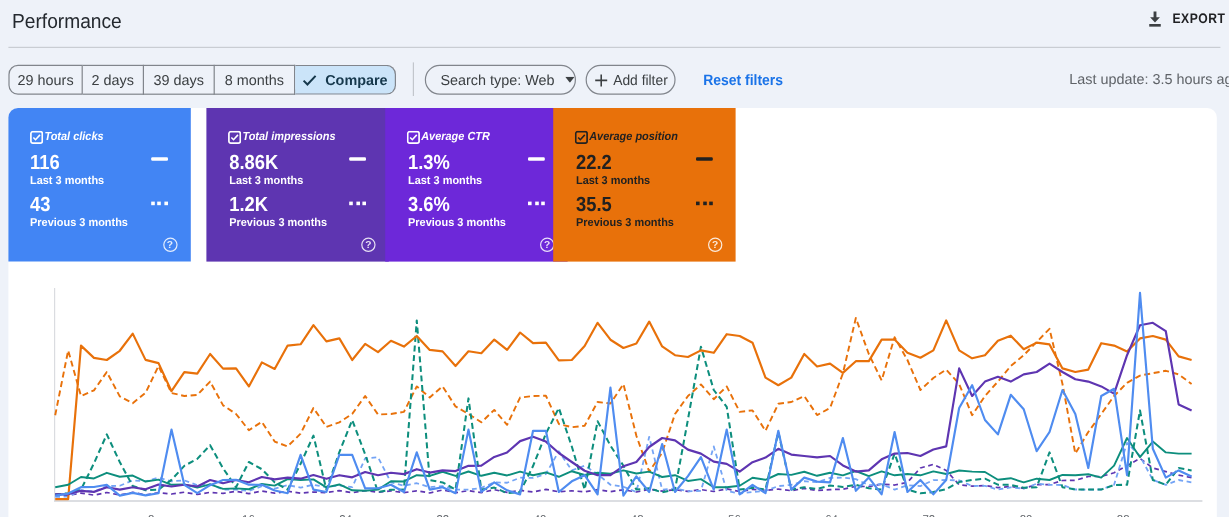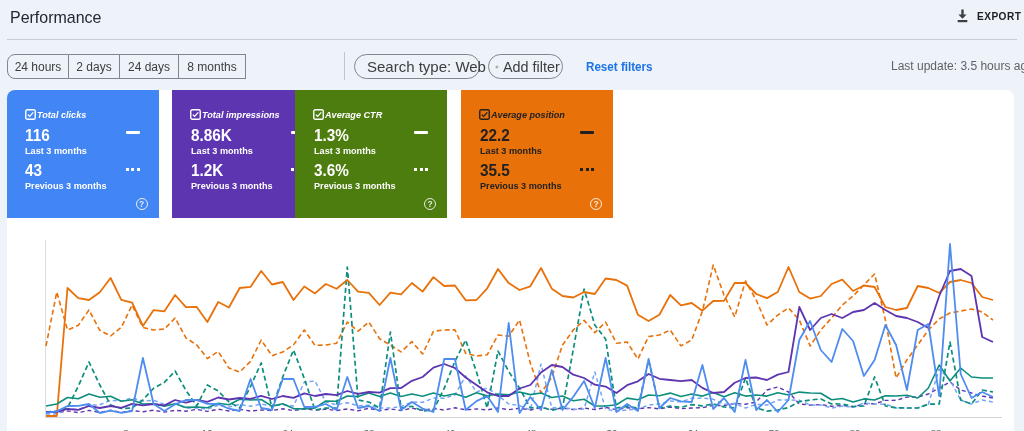--- a/index.html
+++ b/index.html
@@ -11,21 +11,21 @@
   .export span { display:inline-block; transform:scaleX(.88); transform-origin:0 50%; letter-spacing:.5px; }
   .divider { left:7px; right:7px; top:39px; height:1px; background:#c9cdd3; }
   .chips { left:7px; top:54px; height:25px; display:flex; align-items:stretch; }
   .seg { border:1px solid #81858c; border-left:none; font-size:12px; color:#3c4043;
     display:flex; align-items:center; justify-content:center; background:transparent;
     white-space:nowrap; }
   .seg.first { border-left:1px solid #81858c; border-radius:8px 0 0 8px; }
   .seg.sel { background:#cbe4f9; border-radius:0 8px 8px 0; color:#16384c; font-weight:700; }
   .vdiv { left:344px; top:52px; width:1px; height:28px; background:#c2c6cc; }
   .pill { top:54px; height:25px; border:1px solid #81858c; border-radius:13px;
-    font-size:15px; color:#3c4043; display:flex; align-items:center; white-space:nowrap; }
+    font-size:12px; color:#3c4043; display:flex; align-items:center; white-space:nowrap; }
   .reset { left:586px; top:60px; font-size:12.5px; color:#1a73e8; font-weight:700; transform:scaleX(.93); transform-origin:0 50%; }
   .lastupd { left:891px; top:59px; font-size:12px; color:#5f6368; white-space:nowrap; }
   .card { left:6.5px; top:90px; width:1007.5px; height:341px; background:#fff;
     border-radius:8px 8px 0 0; }
   .tile { position:absolute; top:90px; width:152px; height:128px; }
   .cb { position:absolute; left:18px; top:19px; display:flex; align-items:center; gap:1px;font-style:italic; }
   .cbl { font-size:9.8px; font-weight:700; transform:scaleX(.93); transform-origin:0 50%; display:inline-block; }
   .num { position:absolute; left:18.5px; font-size:17px; font-weight:700; transform:scaleX(.9); transform-origin:0 50%; }
   .n1 { top:36px; }
   .n2 { top:70.5px; }
@@ -44,24 +44,28 @@
   <div class="abs export">
     <svg width="13" height="14" viewBox="0 0 13 14">
       <path d="M5.3 0.5 H7.7 V5.4 H10.6 L6.5 9.8 L2.4 5.4 H5.3 Z" fill="#3c4043"></path>
       <rect x="1.7" y="11" width="9.6" height="2.2" fill="#3c4043"></rect>
     </svg>
     <span>EXPORT</span>
   </div>
   <div class="abs divider"></div>
 
   <div class="abs chips">
-    <div class="seg first" style="width:62px">24 hours</div>
+    <div class="seg first" style="width:62px">29 hours</div>
     <div class="seg" style="width:51px">2 days</div>
-    <div class="seg" style="width:59px">24 days</div>
+    <div class="seg" style="width:59px">39 days</div>
     <div class="seg" style="width:67px">8 months</div>
+    <div class="seg sel" style="width:84px">
+      <svg width="12" height="10" viewBox="0 0 12 10" style="margin-right:7px">
+        <path d="M1 5.2 L4.2 8.4 L11 1.2" stroke="#16384c" stroke-width="1.7" fill="none"></path>
+      </svg>Compare</div>
   </div>
   <div class="abs vdiv"></div>
   <div class="abs pill" style="left:354px; width:126px; padding-left:12px;">Search type: Web
     <svg width="8" height="5" viewBox="0 0 8 5" style="margin-left:9px">
       <path d="M0 0 L8 0 L4 5 Z" fill="#3c4043"></path>
     </svg>
   </div>
   <div class="abs pill" style="left:488px; width:75px; padding-left:6px;">
     <svg width="12" height="12" viewBox="0 0 12 12" style="margin-right:4px">
       <path d="M6 1 V11 M1 6 H11" stroke="#3c4043" stroke-width="1.3"></path>
@@ -108,21 +112,21 @@
     <div class="sub s2">Previous 3 months</div>
     <div class="dash" style="background:#fff"></div>
     <div class="dots">
       <i style="background:#fff"></i>
       <i style="background:#fff"></i>
       <i style="background:#fff"></i>
     </div>
     <div class="help" style="border-color:rgba(255,255,255,.85);color:rgba(255,255,255,.85)">?</div>
   </div>
 
-  <div class="tile" style="left:295px;background:#4d7c0f;color:#fff;">
+  <div class="tile" style="left:321px;background:#6d28d9;color:#fff;">
     <div class="cb">
       <svg width="11" height="11" viewBox="0 0 11 11">
         <rect x="0.75" y="0.75" width="9.5" height="9.5" rx="1.6" fill="none" stroke="#fff" stroke-width="1.4"></rect>
         <path d="M2.8 5.6 L4.6 7.4 L8.3 3.4" fill="none" stroke="#fff" stroke-width="1.3"></path>
       </svg>
       <span class="cbl">Average CTR</span>
     </div>
     <div class="num n1">1.3%</div>
     <div class="sub s1">Last 3 months</div>
     <div class="num n2">3.6%</div>

